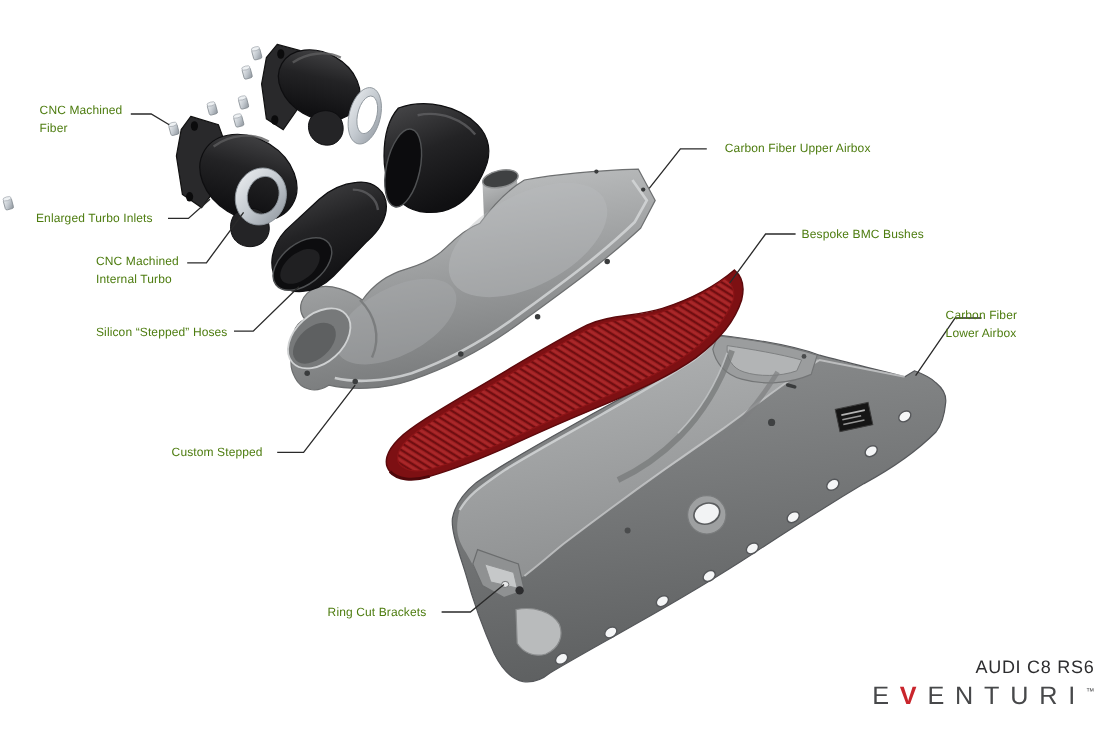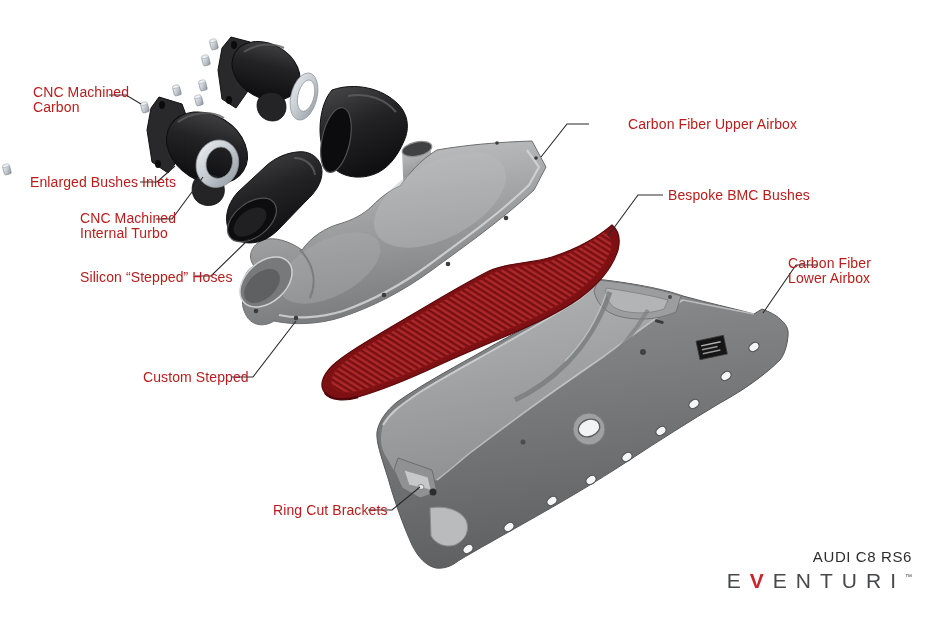--- a/index.html
+++ b/index.html
@@ -2,21 +2,21 @@
 <html><head>
 <meta charset="utf-8">
 <style>
   html,body{margin:0;padding:0;background:#fff;}
   #stage{
     position:relative;width:932px;height:621px;background:#ffffff;
     font-family:"Liberation Sans","DejaVu Sans",sans-serif;overflow:hidden;
   }
   #render-svg{position:absolute;left:0;top:0;}
   .callout{
-    position:absolute;font-size:14px;line-height:15px;color:#b91c1c;
+    position:absolute;font-size:10px;line-height:15px;color:#4d7c0f;
     white-space:nowrap;letter-spacing:.1px;
   }
   .callout span{display:block;}
   .brand-block{position:absolute;right:20px;bottom:28px;text-align:right;}
   .model-name{font-size:15px;color:#2d2d2f;letter-spacing:.6px;margin-bottom:4px;}
   .logo-line{font-size:21px;color:#47484a;letter-spacing:9px;font-weight:400;}
   .logo-line .v{color:#c9252c;font-weight:700;}
   .logo-line .tm{font-size:7px;letter-spacing:0;vertical-align:9px;color:#47484a;}
 </style>
 </head>
@@ -280,41 +280,41 @@
       <polyline points="231,377 253,377 296,321"></polyline>
       <polyline points="589,124 567,124 541,157"></polyline>
       <polyline points="663,195 638,195 608,236"></polyline>
       <polyline points="818,265 796,265 763,313"></polyline>
       <polyline points="368,510 392,510 420,487"></polyline>
     </g>
   </svg>
 
   <div class="callout" style="left:33px;top:85px">
     <span>CNC Machined</span>
-    <span>Carbon</span>
+    <span>Fiber</span>
   </div>
 
   <div class="callout" style="left:30px;top:175px">
-    <span>Enlarged Bushes Inlets</span>
+    <span>Enlarged Turbo Inlets</span>
   </div>
 
   <div class="callout" style="left:80px;top:211px">
     <span>CNC Machined</span>
     <span>Internal Turbo</span>
   </div>
 
   <div class="callout" style="left:80px;top:270px">
     <span>Silicon “Stepped” Hoses</span>
   </div>
 
   <div class="callout" style="left:143px;top:370px">
     <span>Custom Stepped</span>
   </div>
 
-  <div class="callout" style="left:628px;top:117px">
+  <div class="callout" style="left:604px;top:117px">
     <span>Carbon Fiber Upper Airbox</span>
   </div>
 
   <div class="callout" style="left:668px;top:188px">
     <span>Bespoke BMC Bushes</span>
   </div>
 
   <div class="callout" style="left:788px;top:256px">
     <span>Carbon Fiber</span>
     <span>Lower Airbox</span>

